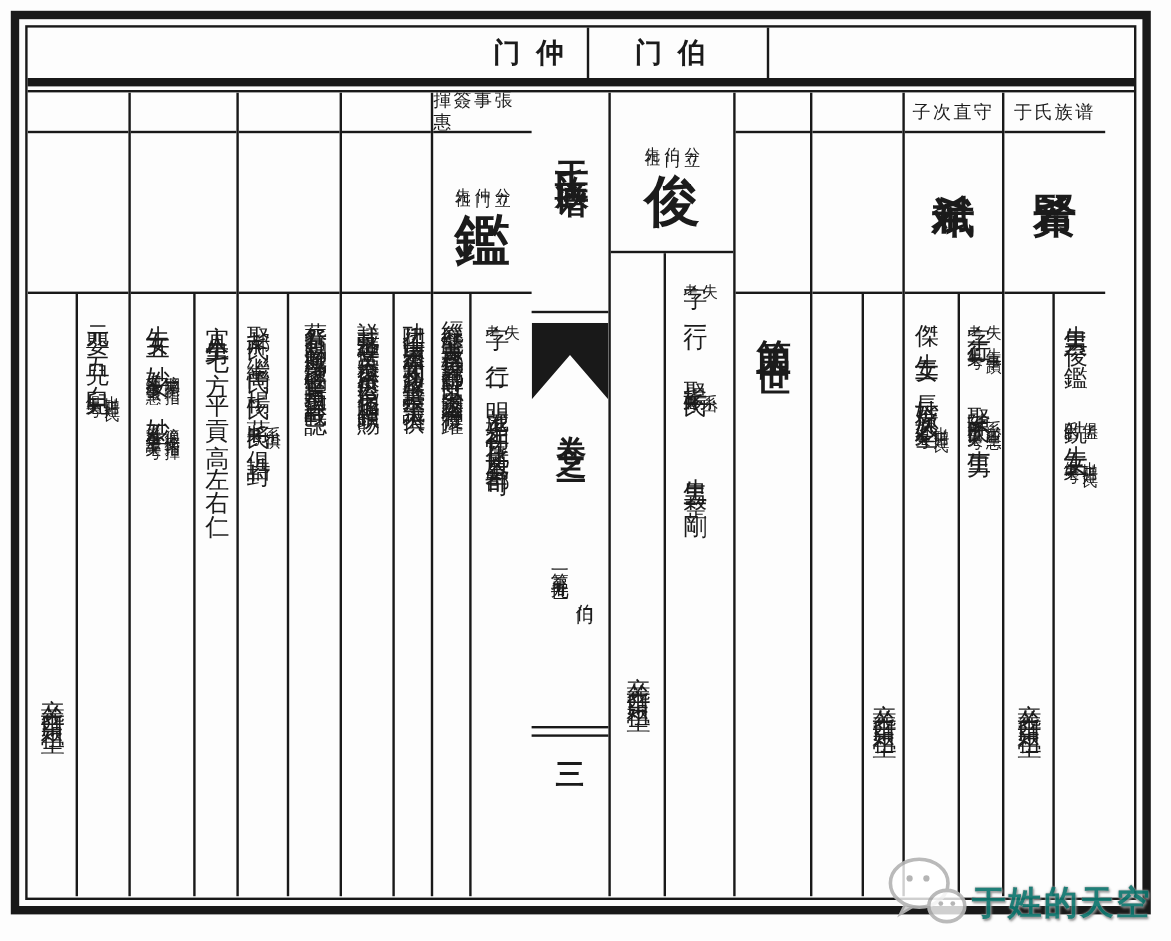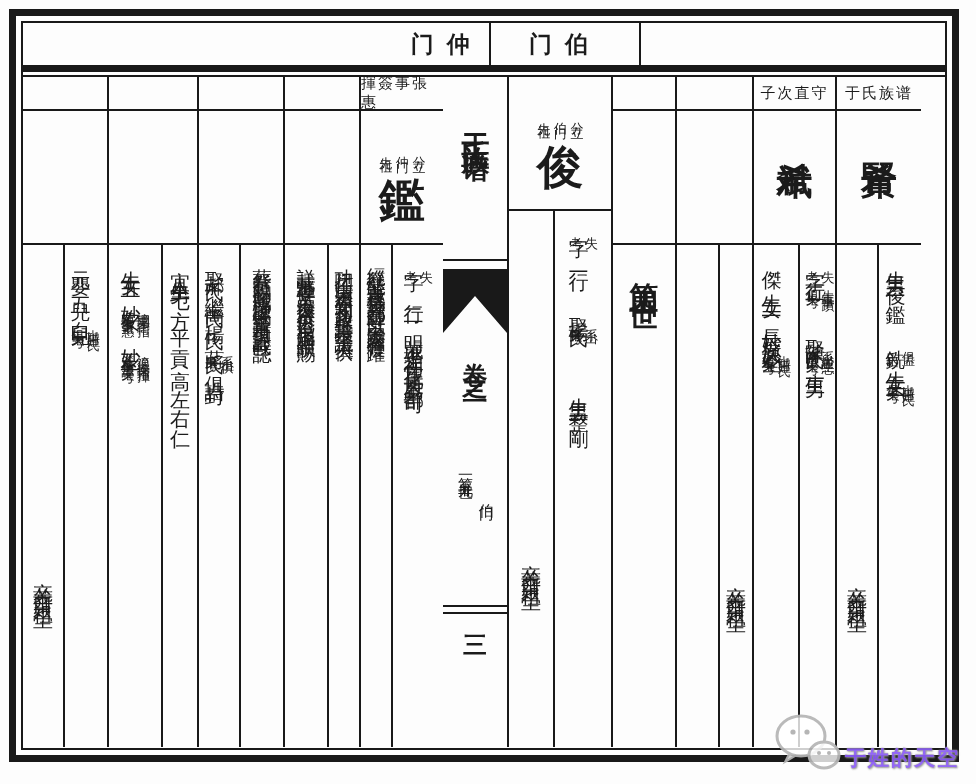--- a/index.html
+++ b/index.html
@@ -48,21 +48,21 @@
   .crange{position:absolute;top:388px;left:0;width:100%;display:flex;justify-content:center;gap:5px;}
   .crtext{writing-mode:vertical-rl;text-orientation:upright;font-size:15px;letter-spacing:2px;line-height:1.05;}
   .cbranch{writing-mode:vertical-rl;text-orientation:upright;font-size:15px;letter-spacing:2px;
         line-height:1.05;margin-top:26px;}
   .cdlines{position:absolute;top:528px;left:0;width:100%;height:9px;border-top:2px solid #191919;
         border-bottom:2px solid #191919;box-sizing:border-box;}
   .cpage{position:absolute;top:552px;left:50%;transform:translateX(-50%);font-size:24px;font-weight:600;}
   
   .watermark{position:absolute;right:16px;bottom:12px;display:flex;align-items:flex-end;gap:4px;
         z-index:9;opacity:.93;pointer-events:none;}
-  .wm-text{font-size:21px;font-weight:700;letter-spacing:2px;color:#8b5cf6;
+  .wm-text{font-size:28px;font-weight:700;letter-spacing:2px;color:#0f766e;
         text-shadow:0 0 1px #9a9a9a,0 0 2px #9a9a9a,1px 1px 2px #8a8a8a;text-align:center;}
 </style>
 </head>
 <body>
 
 <div class="page">
   <div class="outer-frame"></div>
   <div class="inner-frame"></div>
 
   <div class="top-band" id="top-band">

